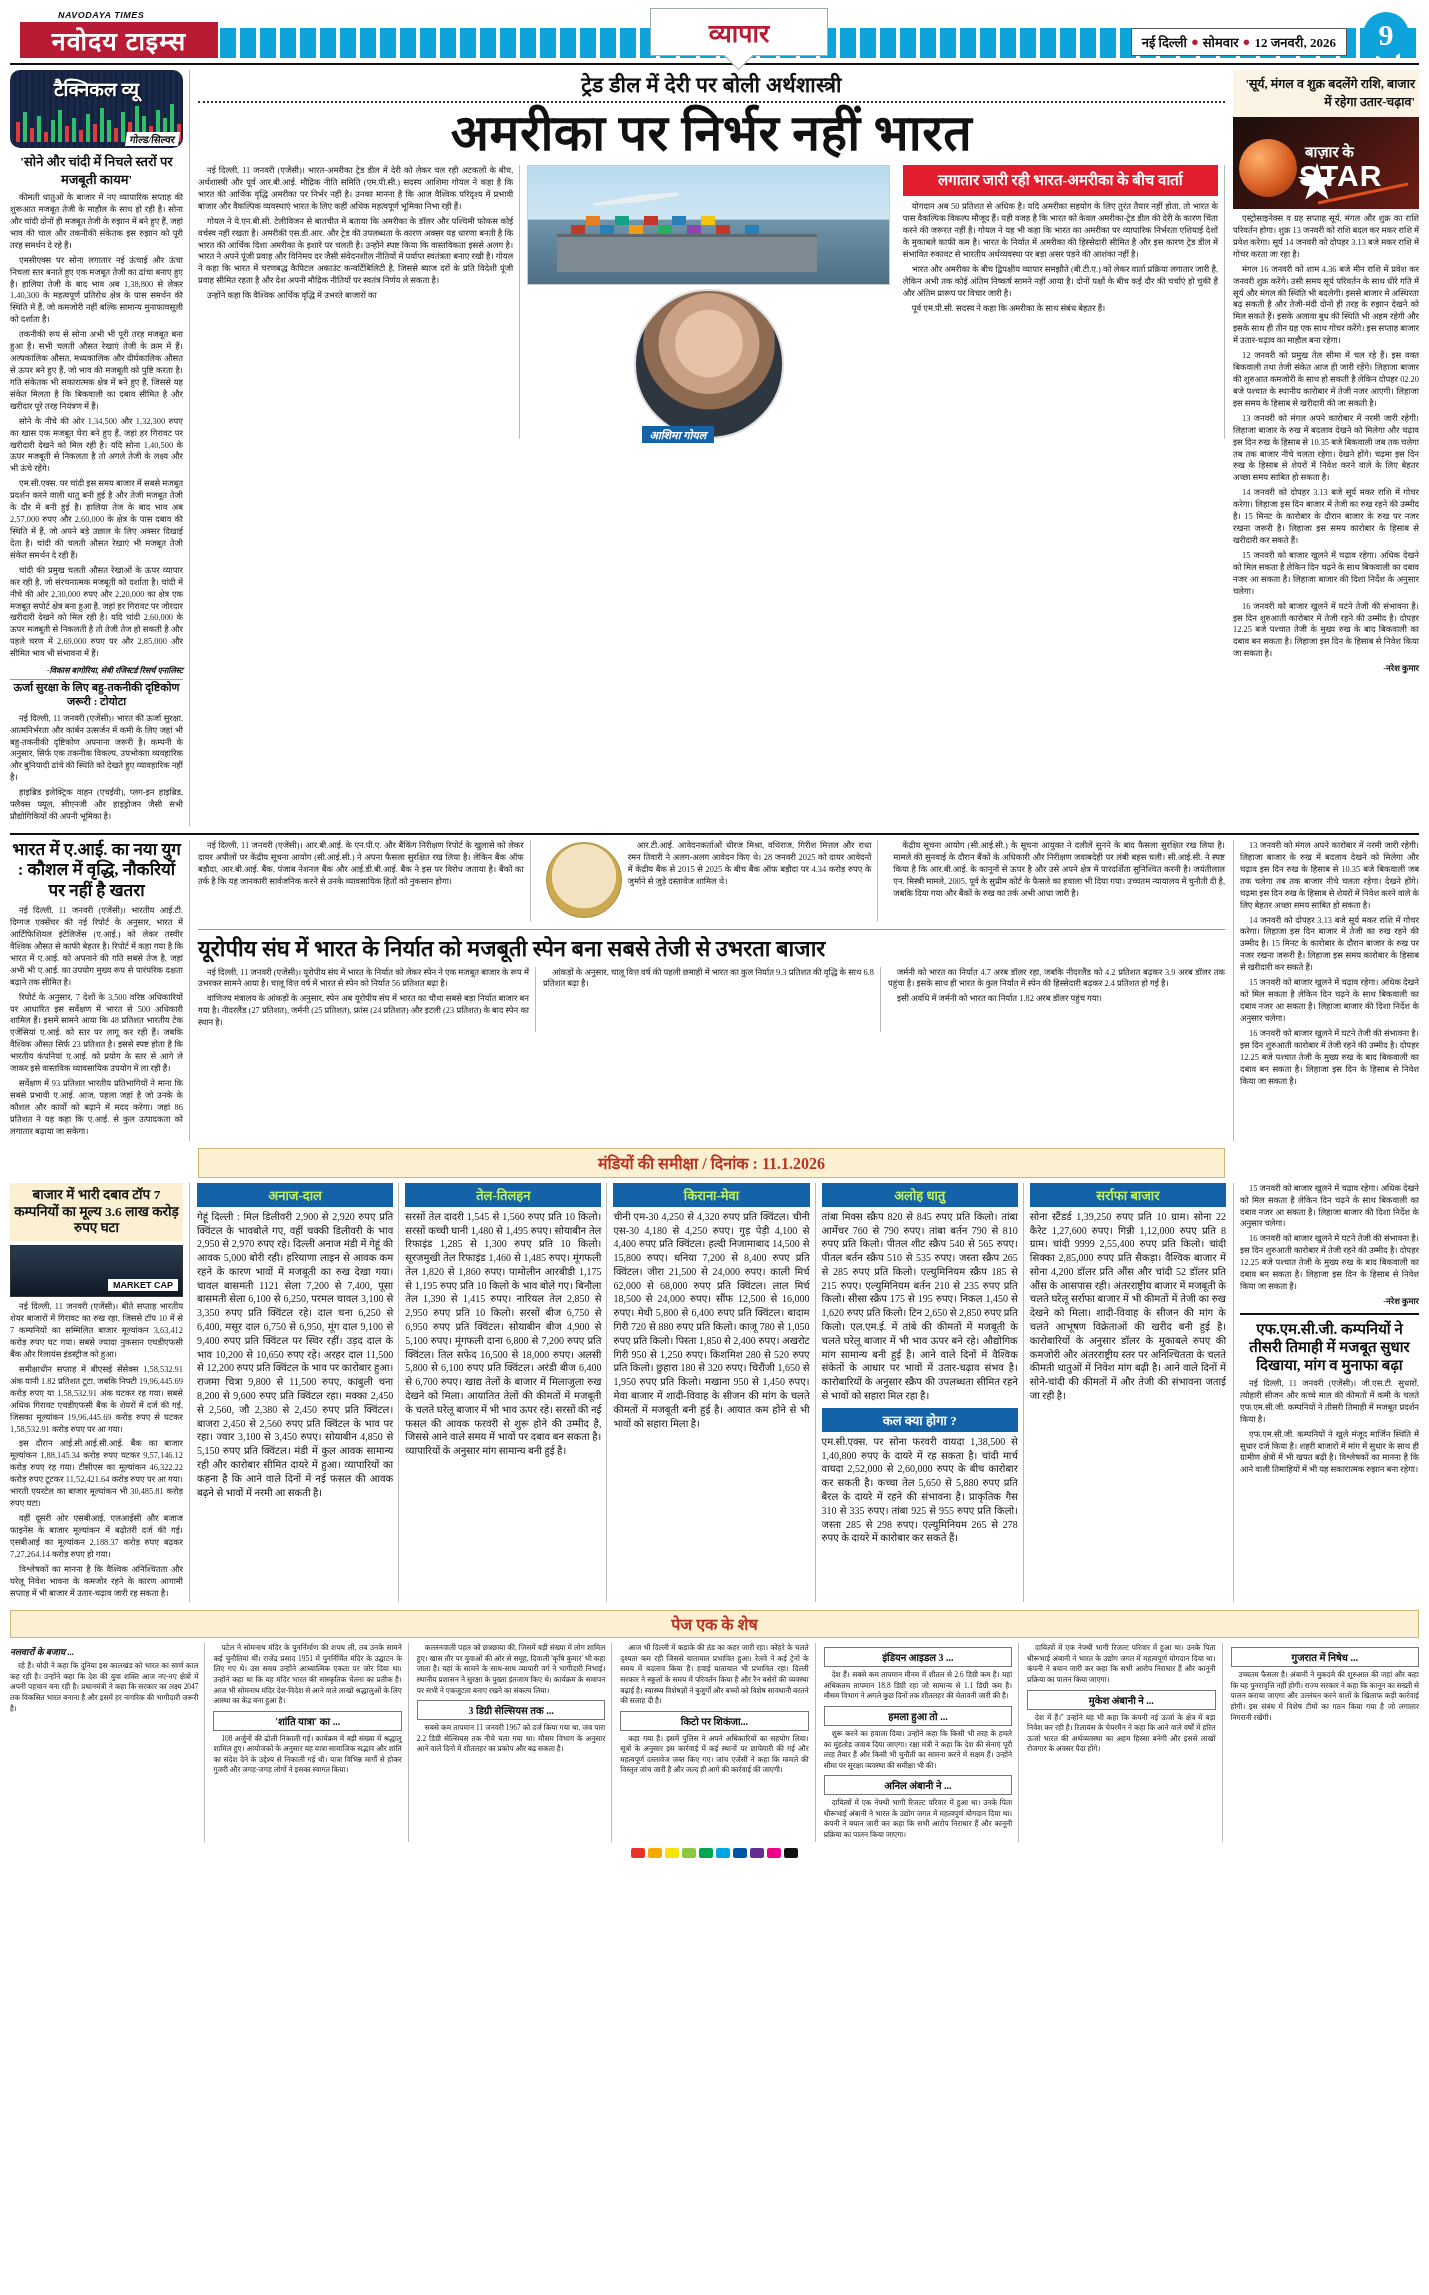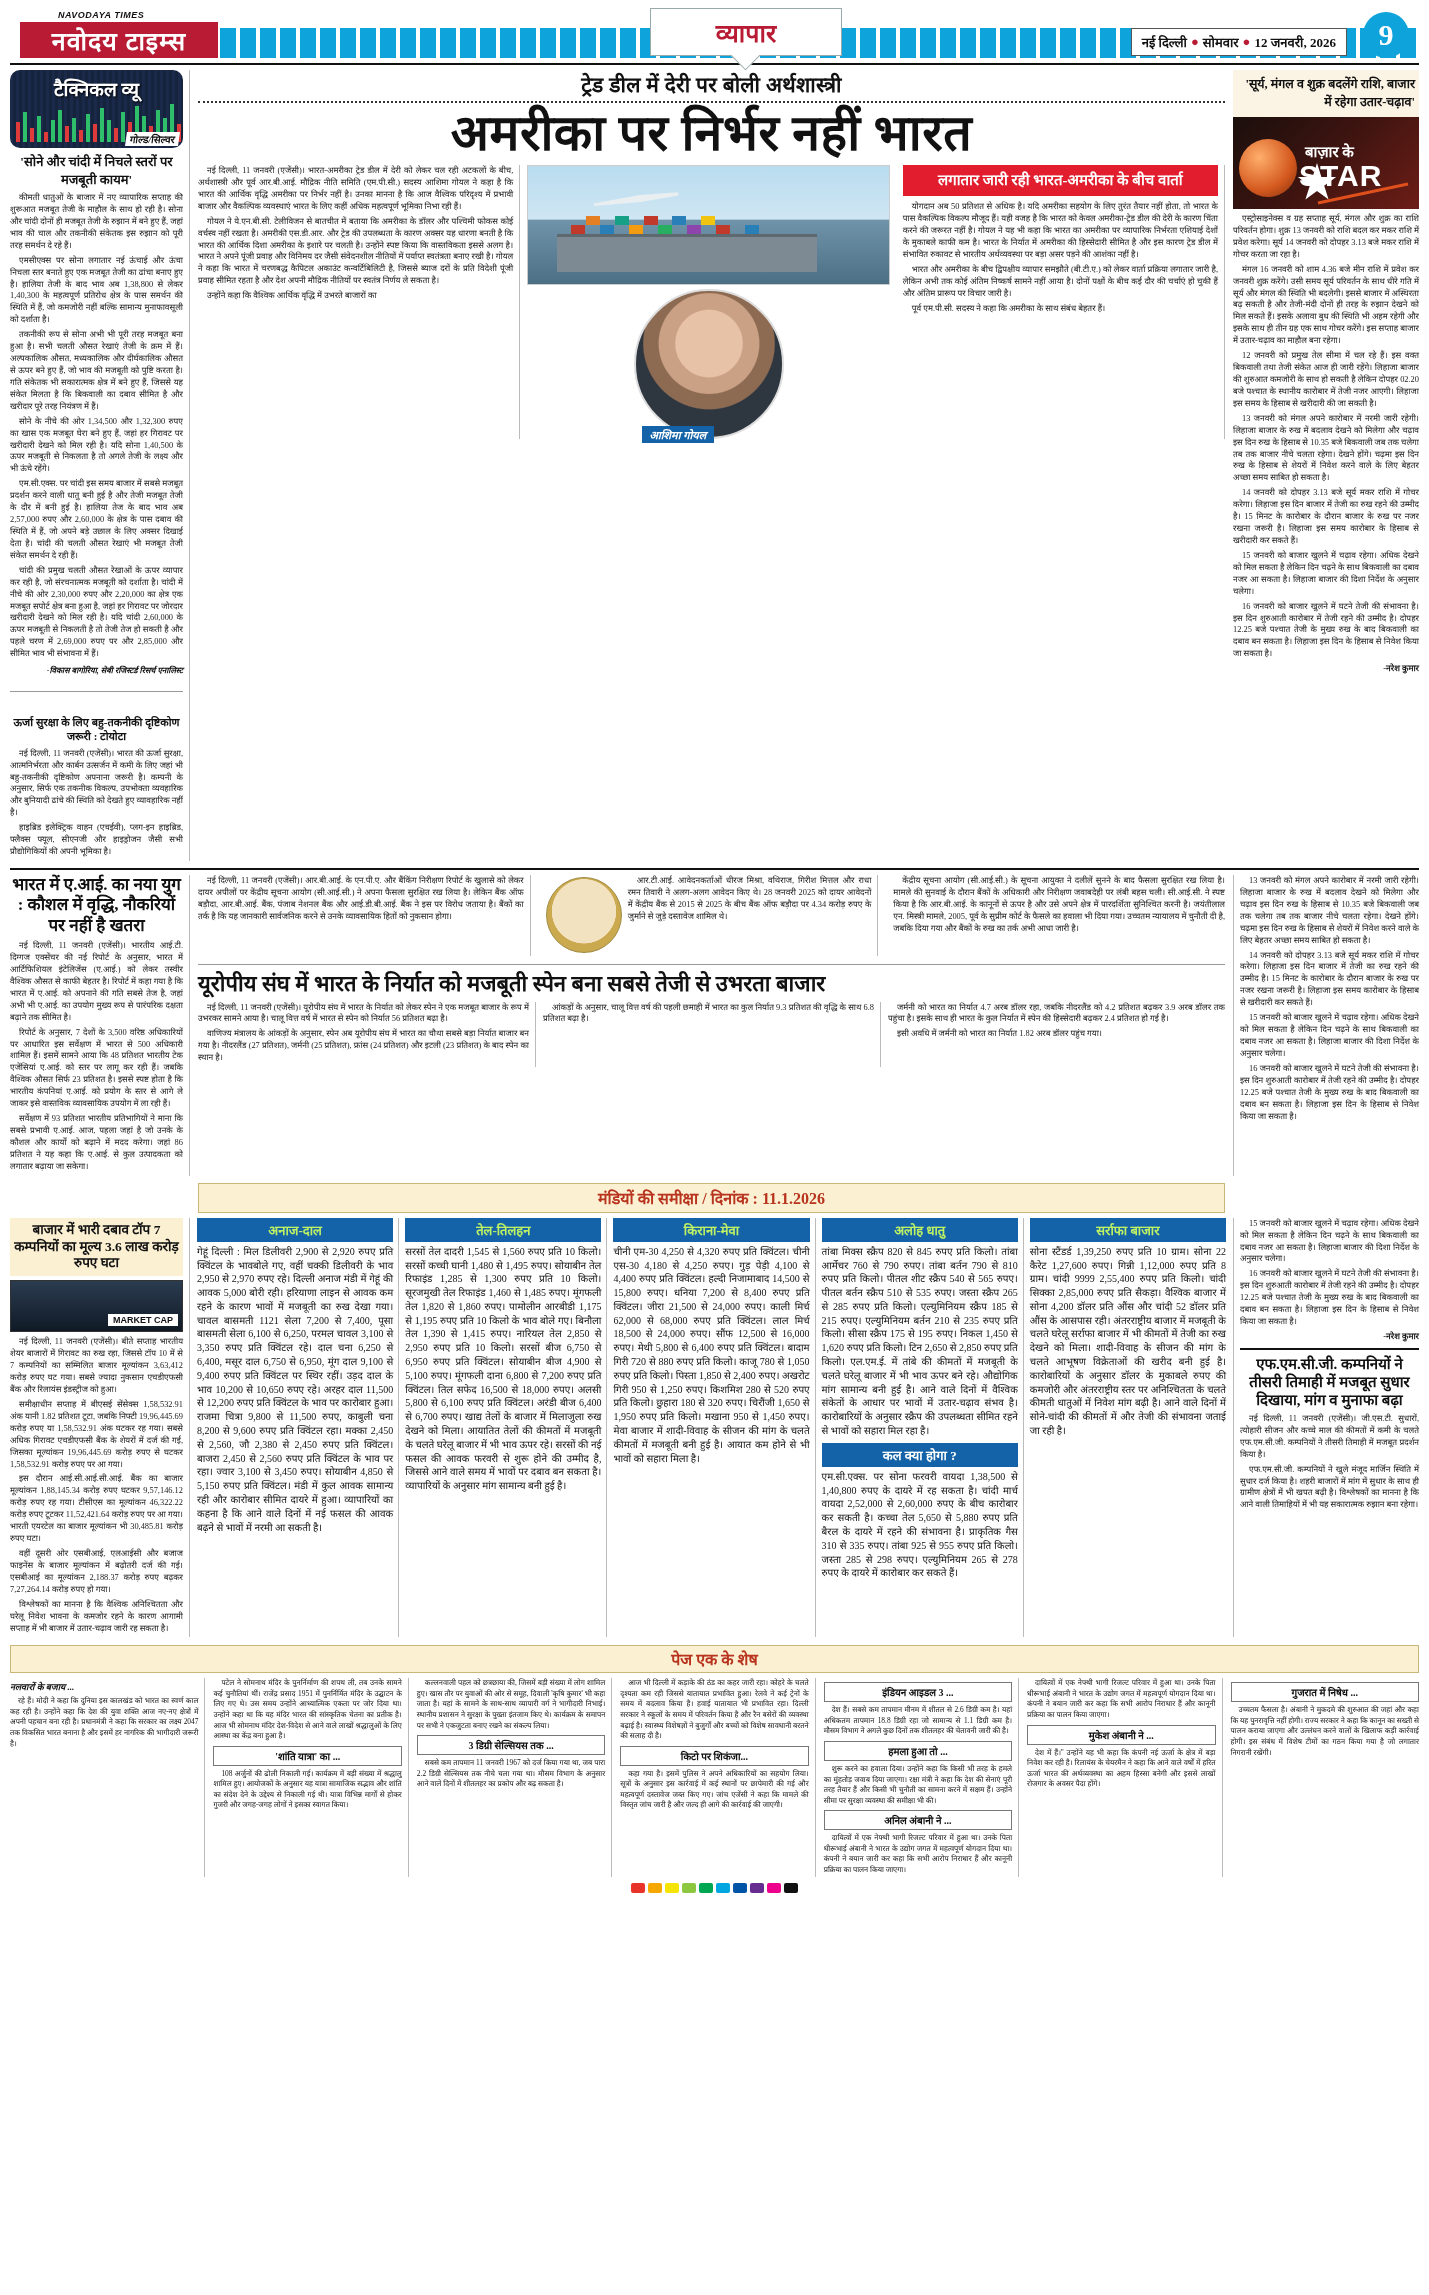--- a/index.html
+++ b/index.html
@@ -30,21 +30,21 @@
   .logo-corner {
     position:absolute; top:14px; left:10px; width:40px; height:20px;
     background:#111; clip-path:polygon(0 0,100% 0,0 100%);
   }
   .stripes { flex:1; position:relative; }
   .stripes-inner {
     position:absolute; bottom:2px; left:0; right:0; height:30px;
     background:repeating-linear-gradient(90deg,#0fa3dc 0 16px,#fff 16px 20px);
   }
   .section-tab {
-    position:absolute; left:430px; top:0; width:192px; height:48px;
+    position:absolute; left:430px; top:0; width:178px; height:48px;
     background:#fff; border:1px solid #9aa; display:flex; align-items:center;
     justify-content:center; z-index:5;
   }
   .section-tab span { color:#b81b33; font-weight:bold; font-size:25px; }
   .section-tab:after{
     content:""; position:absolute; bottom:-11px; left:50%; margin-left:-11px;
     width:20px; height:20px; background:#fff; border-right:1px solid #9aa;
     border-bottom:1px solid #9aa; transform:rotate(45deg);
   }
   .dateline {
@@ -90,21 +90,21 @@
   .candles i { position:absolute; bottom:6px; width:4px; display:block; }
   .tech-tag {
     position:absolute; right:4px; bottom:2px; background:#fff; color:#111;
     font-size:10px; font-weight:bold; padding:0 4px; z-index:4;
     transform:skewX(-8deg);
   }
   .tech-head { font-size:13px; font-weight:bold; text-align:center; line-height:1.35; margin:5px 0 4px; }
   .tech-sign { font-size:8px; font-weight:bold; font-style:italic; text-align:right; margin-top:4px; }
   .tech-sub {
     font-size:11px; font-weight:bold; text-align:center; line-height:1.3;
-    border-top:1px solid #999; padding-top:23px; margin-top:16px;
+    border-top:1px solid #999; padding-top:0; margin-top:4px;
   }
 
   
   .center-col { flex:1; }
   .kicker-main { font-size:21px; font-weight:bold; text-align:center; letter-spacing:.3px; }
   .headline-main {
     font-size:50px; font-weight:bold; text-align:center; line-height:1.06;
     margin:4px 0 2px; letter-spacing:.5px;
   }
   .lead-row { display:flex; gap:7px; margin-top:5px; }

